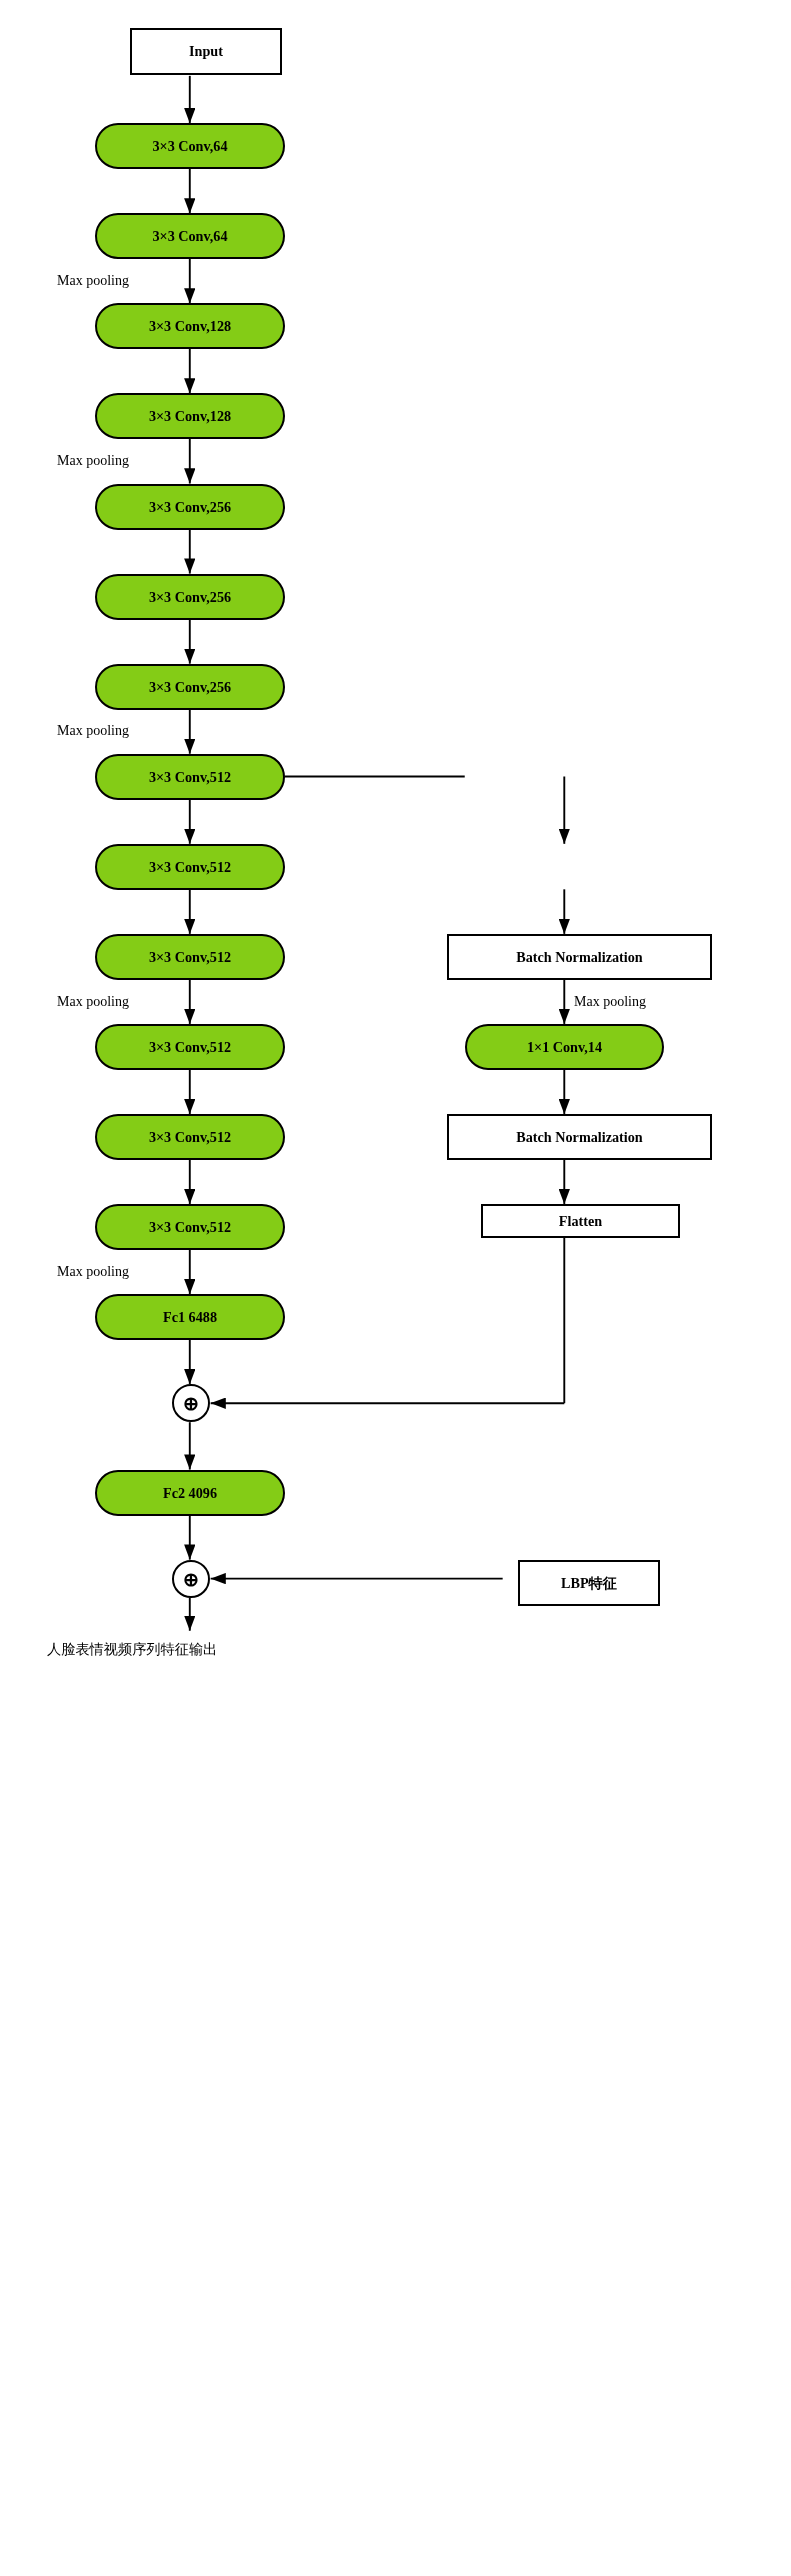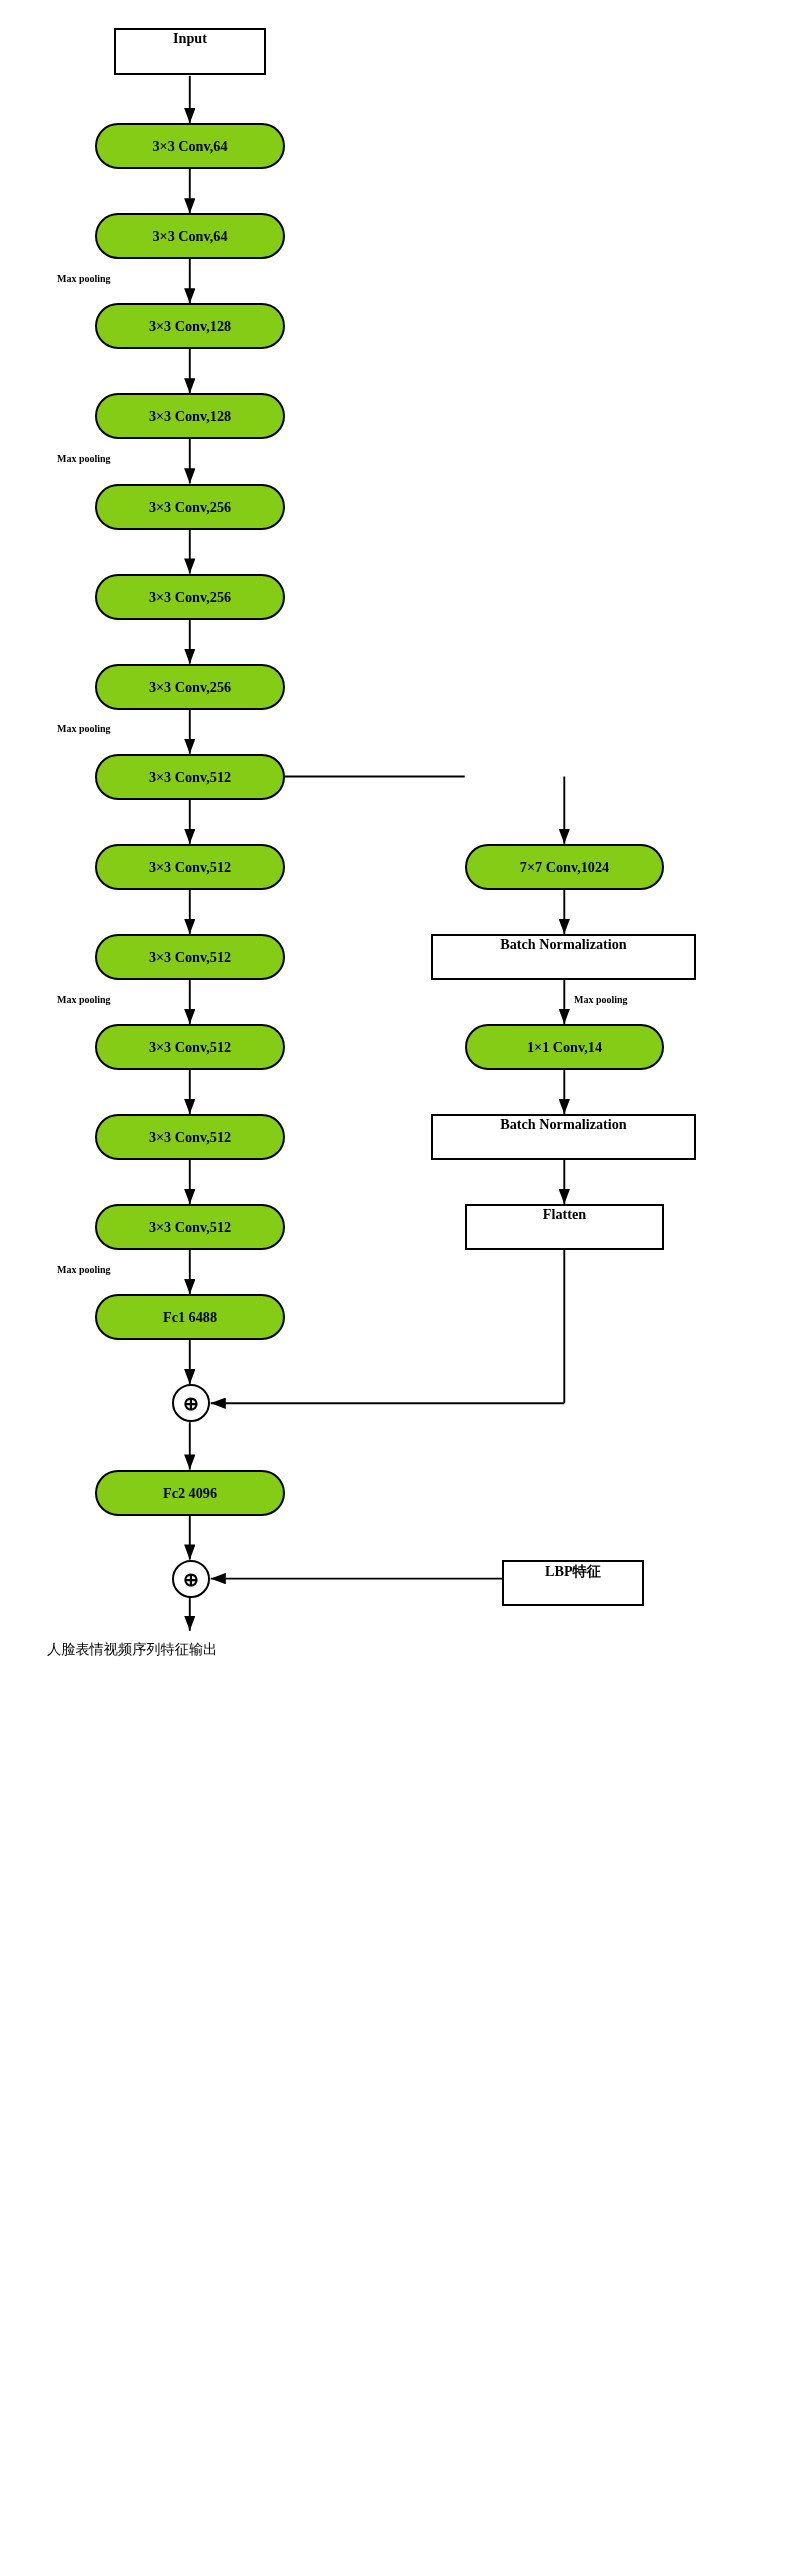--- a/index.html
+++ b/index.html
@@ -32,23 +32,25 @@
       font-weight: bold;
     }
 
     
     .node-rect {
       position: absolute;
       border: 2.4px solid #000;
       border-radius: 0;
       background: #fff;
       display: flex;
+      align-items: center;
       justify-content: center;
       font-size: 14.2px;
       font-weight: bold;
+      margin-left: 16px;
     }
 
     
     .arrows-svg {
       position: absolute;
       top: 0;
       left: 0;
       width: 792px;
       height: 2576px;
       pointer-events: none;
@@ -62,22 +64,22 @@
       background: #fff;
       display: flex;
       align-items: center;
       justify-content: center;
       font-size: 19px;
       font-weight: bold;
     }
 
     .label-text {
       position: absolute;
-      font-size: 10px;
-      font-weight: bold;
+      font-size: 14px;
+      font-weight: normal;
       color: #000;
     }
 
     .output-text {
       position: absolute;
       font-size: 14.2px;
       font-weight: normal;
       color: #000;
     }
   </style>
@@ -232,41 +234,38 @@
   </div>
 
   <div class="node-pill" style="left:95px; top:1470px; width:190px; height:46px;">
     <span>Fc2 4096</span>
   </div>
 
   <div class="node-circle" style="left:172px; top:1560px; width:38px; height:38px;">
     <span>⊕</span>
   </div>
 
-  <div class="node-pill" style="left:465px; top:844px; width:199px; height:46px;">
-    <span>7×7 Conv,1024</span>
-  </div>
 
   <div class="node-rect" style="left:431px; top:934px; width:265px; height:46px;">
     <span>Batch Normalization</span>
   </div>
 
   <div class="label-text" style="left:574px; top:994px;">
     <span>Max pooling</span>
   </div>
 
   <div class="node-pill" style="left:465px; top:1024px; width:199px; height:46px;">
     <span>1×1 Conv,14</span>
   </div>
 
   <div class="node-rect" style="left:431px; top:1114px; width:265px; height:46px;">
     <span>Batch Normalization</span>
   </div>
 
-  <div class="node-rect" style="left:465px; top:1204px; width:199px; height:46px;">
+  <div class="node-rect" style="left:465px; top:1204px; width:199px; height:34px;">
     <span>Flatten</span>
   </div>
 
   <div class="node-rect" style="left:502px; top:1560px; width:142px; height:46px;">
     <span>LBP特征</span>
   </div>
 
   <div class="output-text" style="left:47px; top:1640px;">
     <span>人脸表情视频序列特征输出</span>
   </div>

